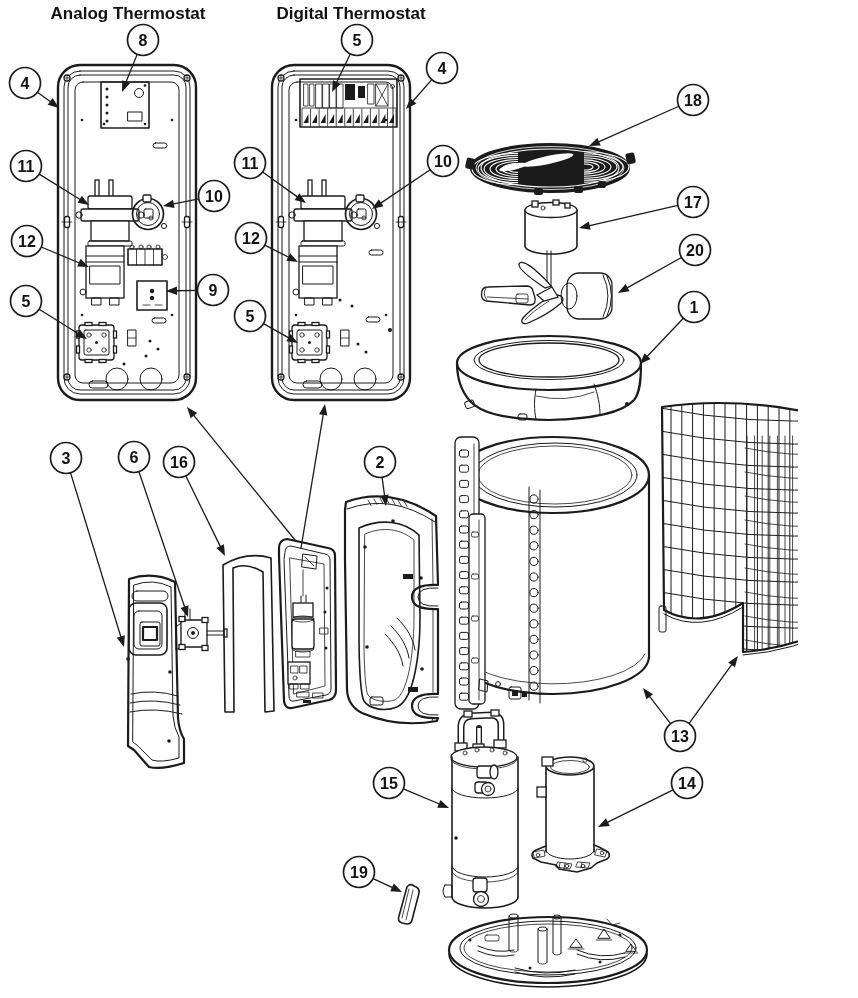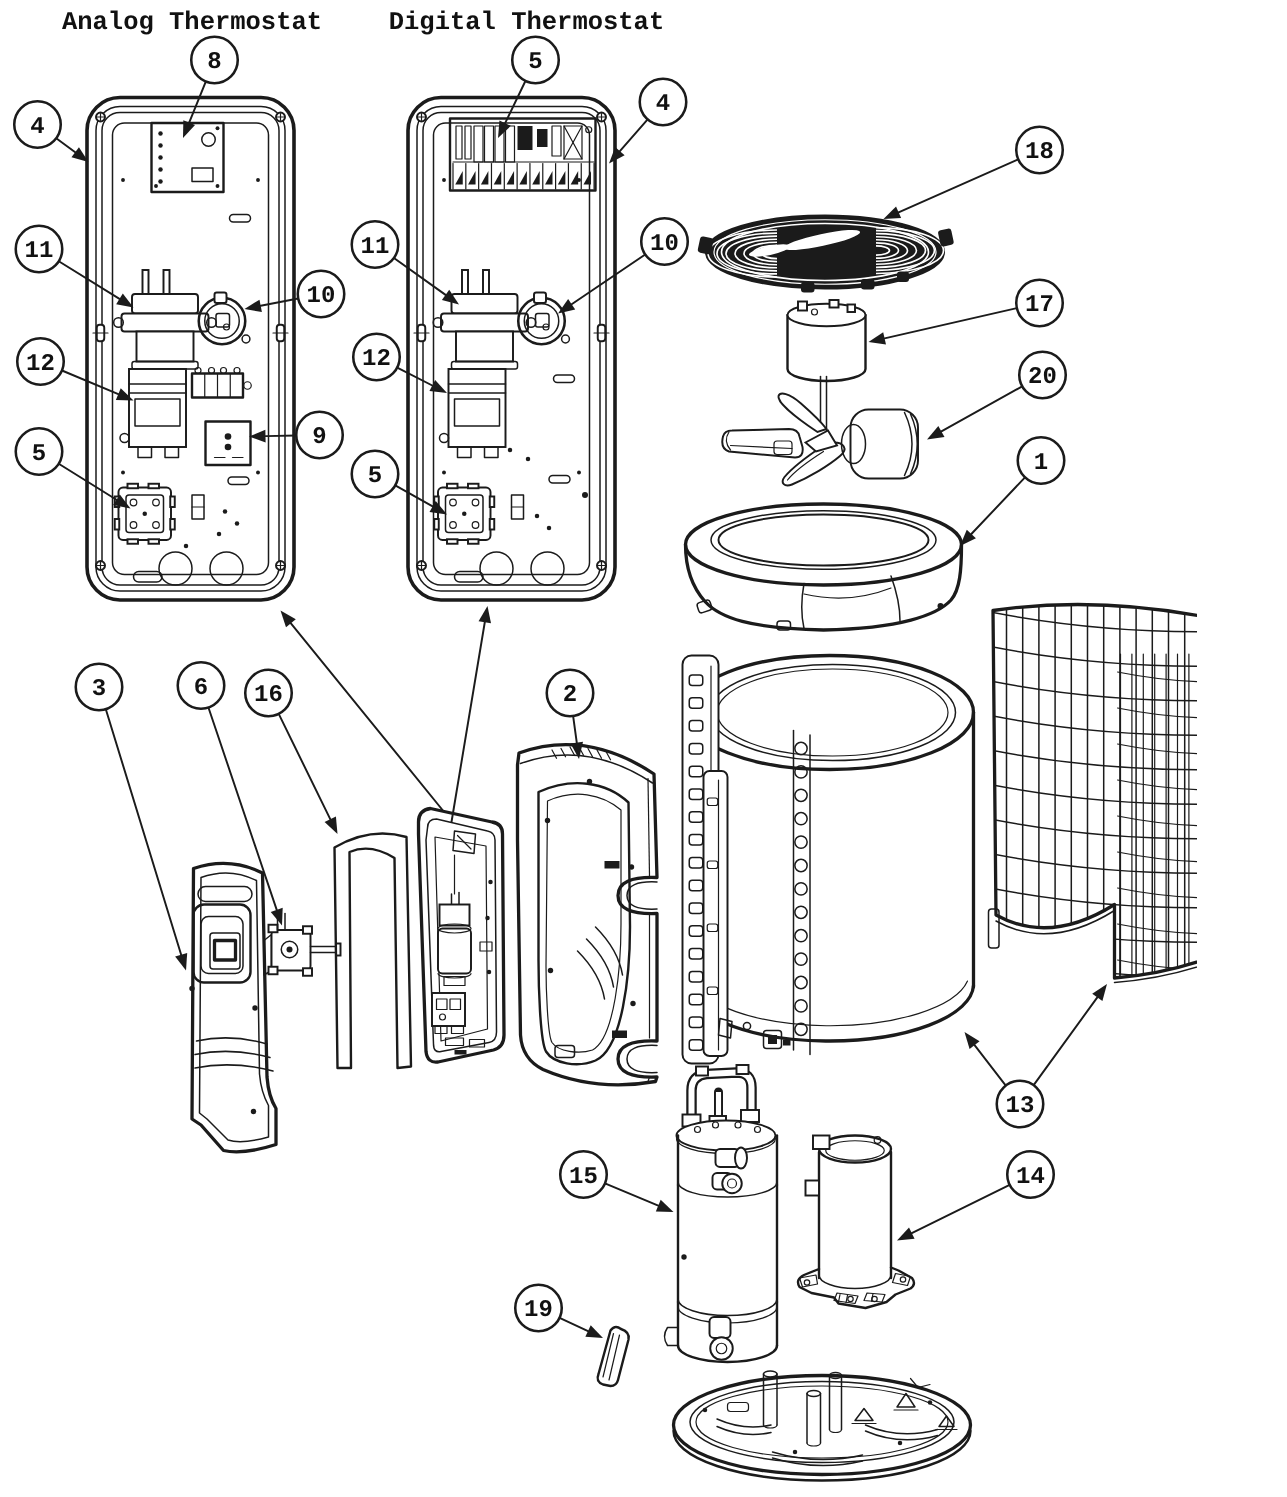--- a/index.html
+++ b/index.html
@@ -1,17 +1,17 @@
 <!DOCTYPE html>
 <html><head>
 <meta charset="utf-8">
 <style>
   html,body{margin:0;padding:0;background:#fff;}
   #stage{position:relative;width:798px;height:998px;background:#fff;overflow:hidden;
-         font-family:Liberation Mono, monospace;}
+         font-family:Liberation Sans, sans-serif;}
   svg{display:block}
   .ln{fill:none;stroke:#1b1b1b;stroke-width:1.3;stroke-linecap:round;stroke-linejoin:round}
   .w2{stroke-width:2.2}.w24{stroke-width:2.4}.w15{stroke-width:1.6}.w1{stroke-width:1}.w08{stroke-width:.8}
   .fw{fill:#fff;stroke:#1b1b1b;stroke-width:1.3}
   .fk{fill:#1b1b1b;stroke:none}
   .wl{fill:none;stroke:#fff;stroke-width:1.1}
   .title{font-size:17px;font-weight:bold;fill:#111;text-anchor:middle}
   .callout-num{font-size:16px;font-weight:bold;fill:#111;text-anchor:middle}
 </style>
 </head>

